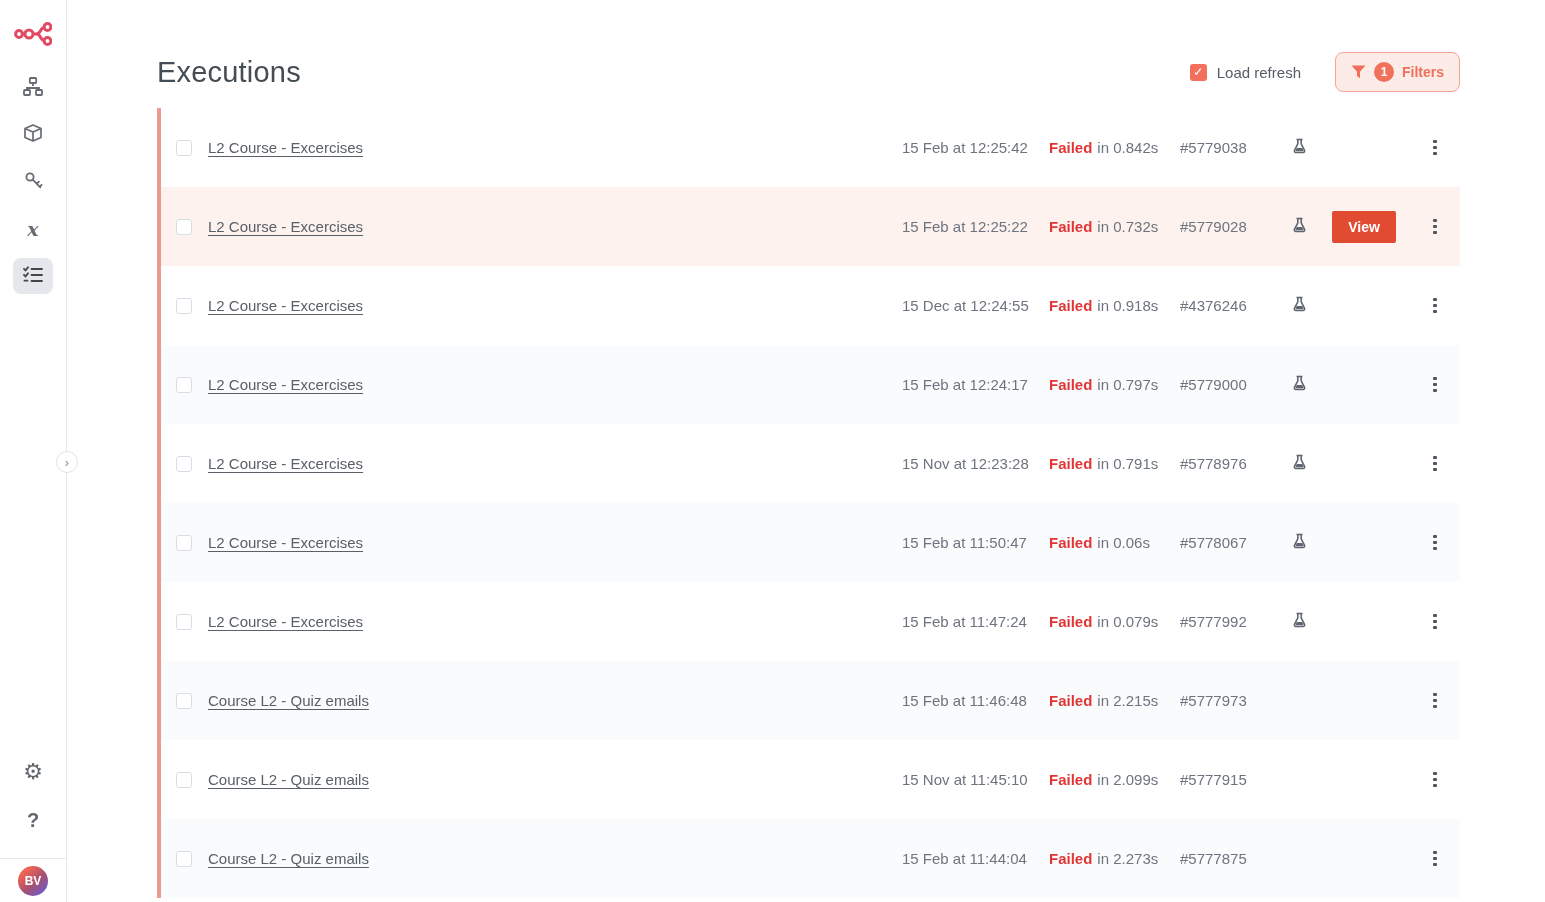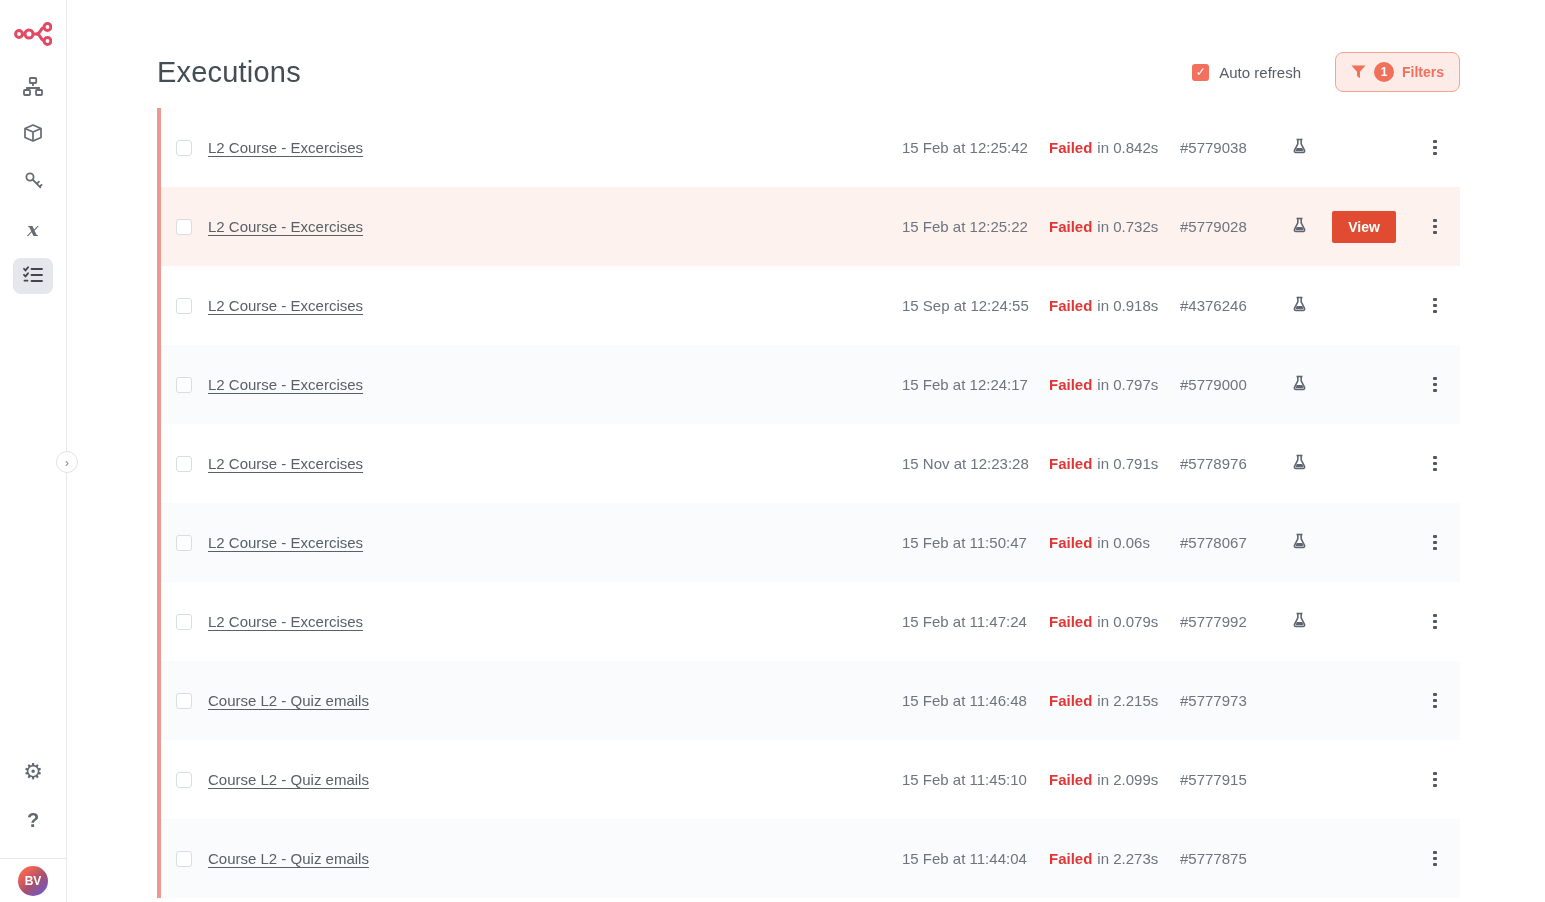--- a/index.html
+++ b/index.html
@@ -149,21 +149,21 @@
 
 <main class="main">
 
   <div class="page-header">
     <h1 class="page-title">Executions</h1>
     <div class="header-controls">
       <label class="auto-refresh">
         <span class="checkbox-checked">
           <span>✓</span>
         </span>
-        <span>Auto refresh</span>
+        <span>Load refresh</span>
       </label>
       <button class="filters-btn">
         <span style="display:flex;">
           <svg width="15" height="14" viewBox="0 0 15 14" fill="#f0705c">
             <path d="M0.5 0.5 h14 l-5.5 6.2 v6.5 l-3-2.2 V6.7 Z"></path>
           </svg>
         </span>
         <span class="filters-badge">1</span>
         <span>Filters</span>
       </button>
@@ -232,21 +232,21 @@
               <i></i>
               <i></i>
             </span>
     </div>
   </div>
         <div class="trow grid-cols">
     <div class="c-check">
             <span class="checkbox"></span>
           </div>
     <div><a class="name-link">L2 Course - Excercises</a></div>
-    <div>15 Sep at 12:24:55</div>
+    <div>15 Dec at 12:24:55</div>
     <div>
       <span class="failed">Failed</span><span>in 0.918s</span>
     </div>
     <div>#4376246</div>
     <div class="c-flask">
       <span>
         <svg width="13" height="16" viewBox="0 0 14 16">
           <g stroke="#5f6570" stroke-width="1.7" fill="none">
             <path d="M3.8 1 h6.4"></path>
             <path d="M5.2 1 v4.6 L1.6 12.7 c-.5 1.1 .3 2.3 1.4 2.3 h8 c1.1 0 1.9-1.2 1.4-2.3 L8.8 5.6 V1"></path>
@@ -412,21 +412,21 @@
               <i></i>
               <i></i>
             </span>
     </div>
   </div>
         <div class="trow grid-cols">
     <div class="c-check">
             <span class="checkbox"></span>
           </div>
     <div><a class="name-link">Course L2 - Quiz emails</a></div>
-    <div>15 Feb at 11:45:10</div>
+    <div>15 Nov at 11:45:10</div>
     <div>
       <span class="failed">Failed</span><span>in 2.099s</span>
     </div>
     <div>#5777915</div>
     <div class="c-flask">
       <span style="visibility: hidden;">
         <svg width="13" height="16" viewBox="0 0 14 16">
           <g stroke="#5f6570" stroke-width="1.7" fill="none">
             <path d="M3.8 1 h6.4"></path>
             <path d="M5.2 1 v4.6 L1.6 12.7 c-.5 1.1 .3 2.3 1.4 2.3 h8 c1.1 0 1.9-1.2 1.4-2.3 L8.8 5.6 V1"></path>

